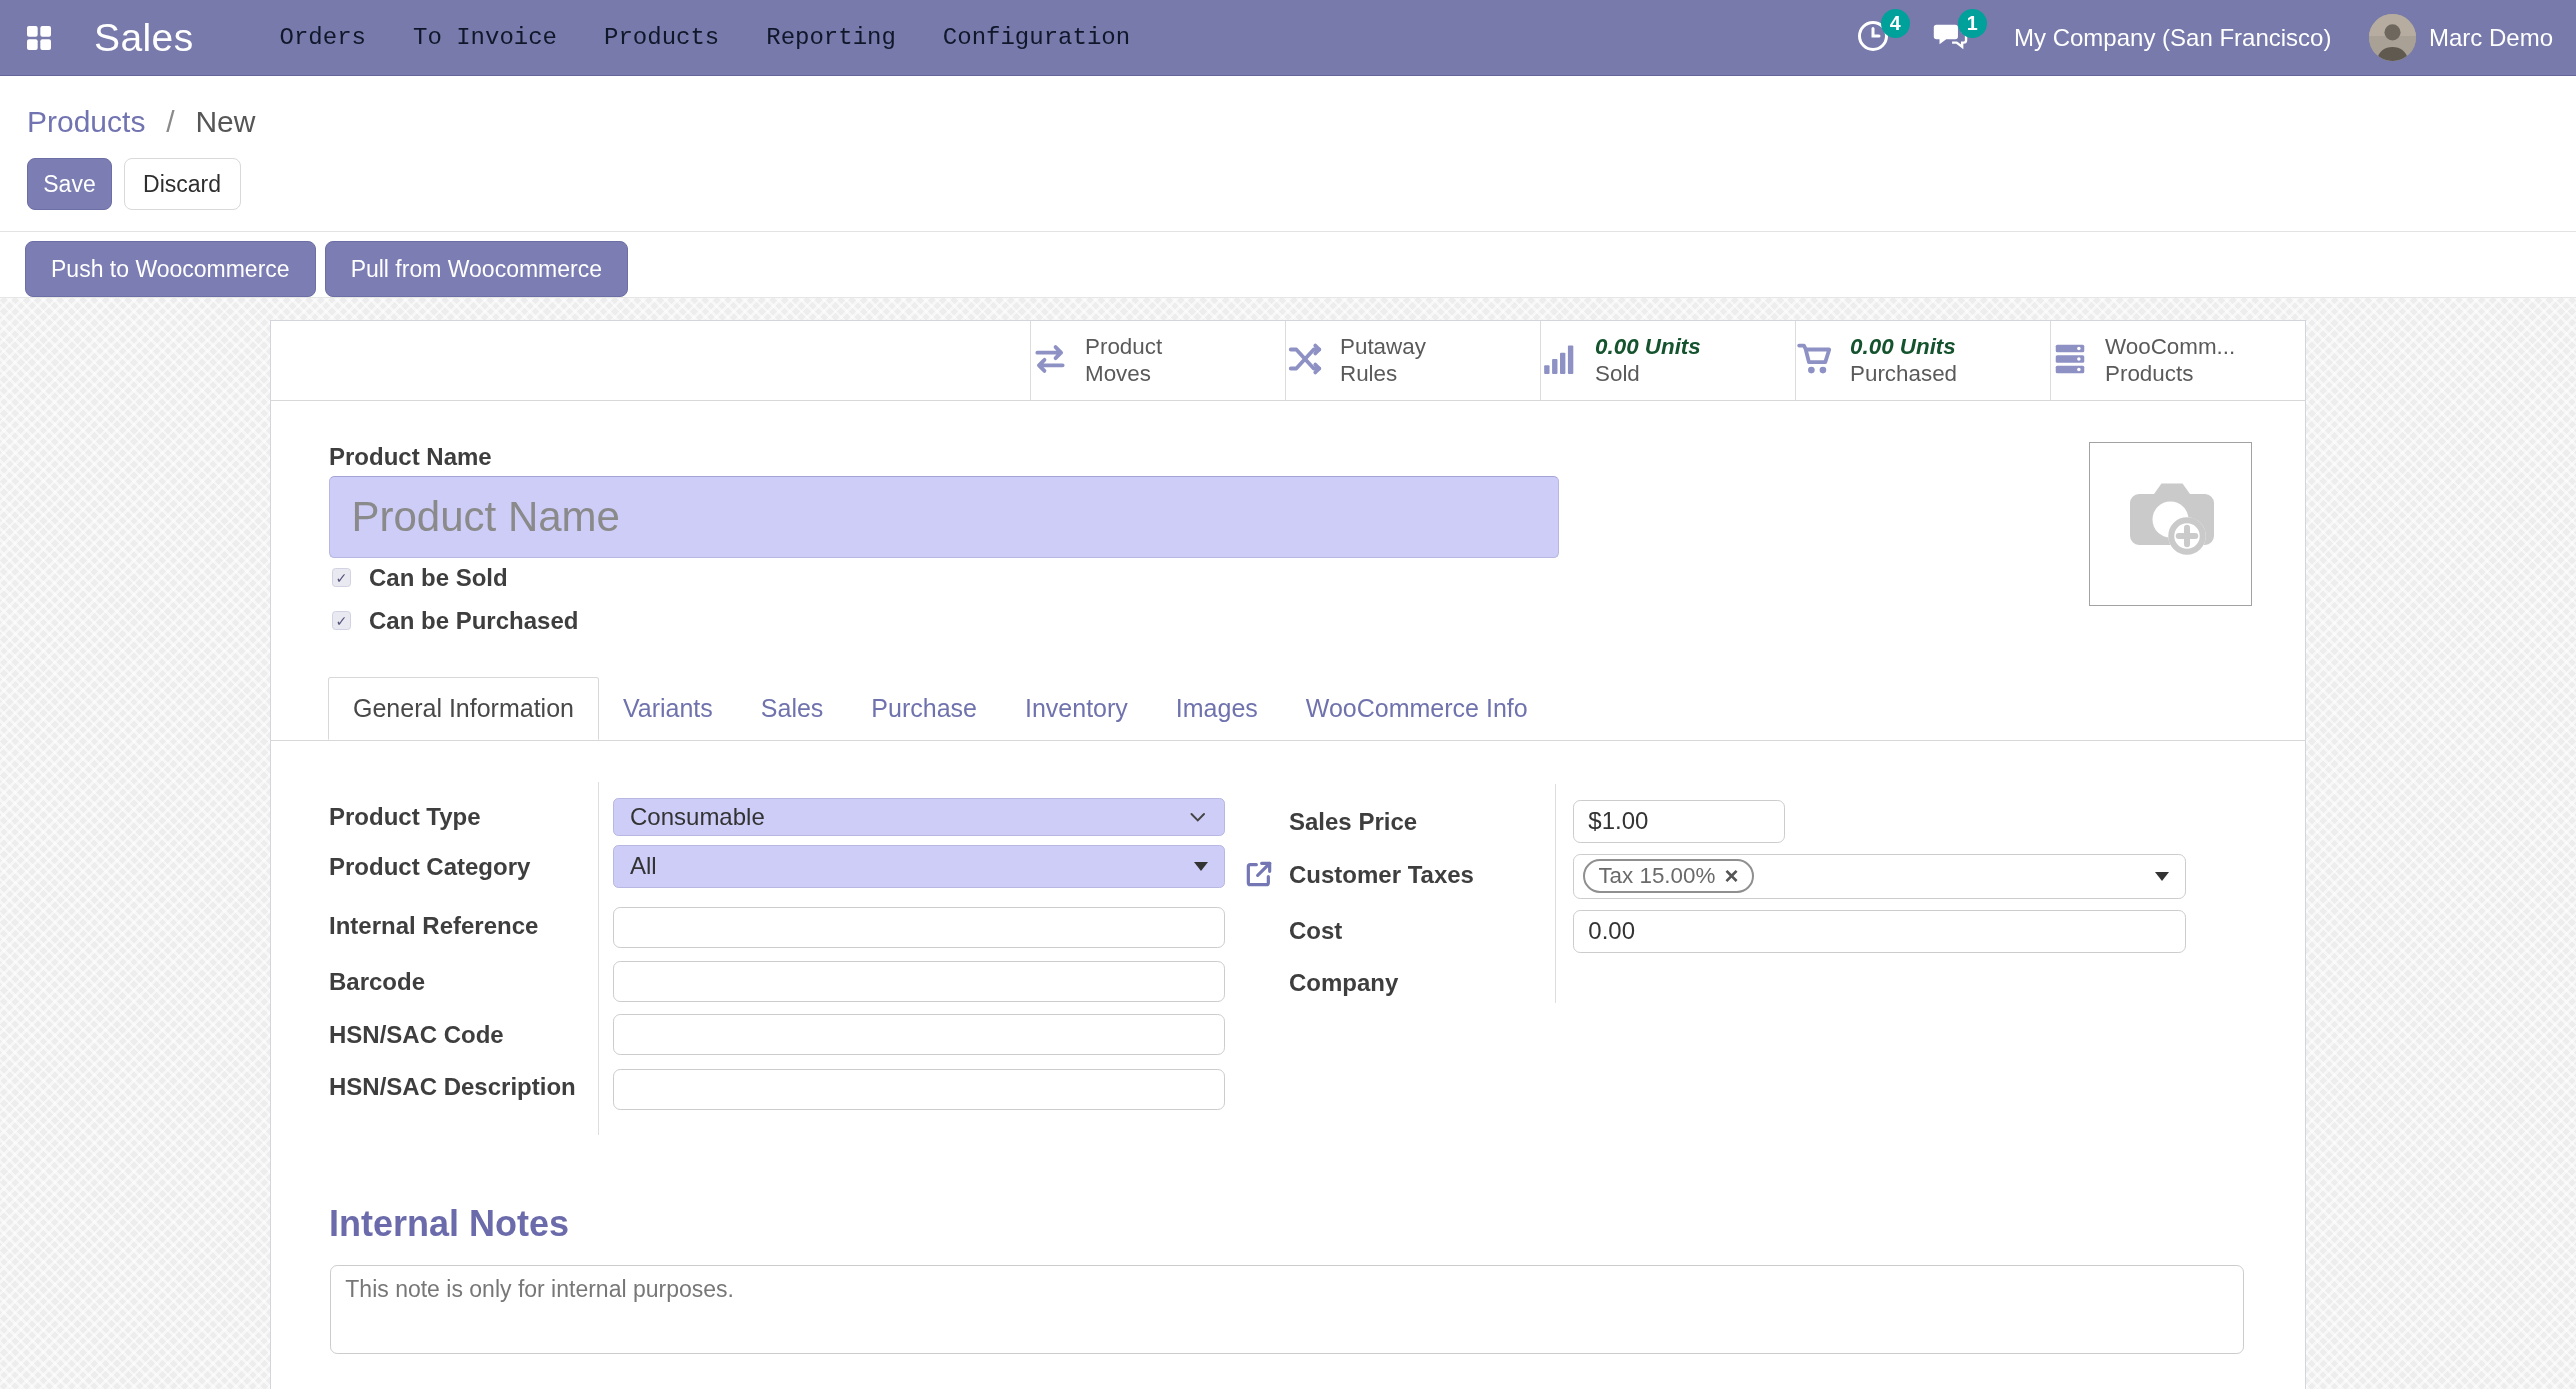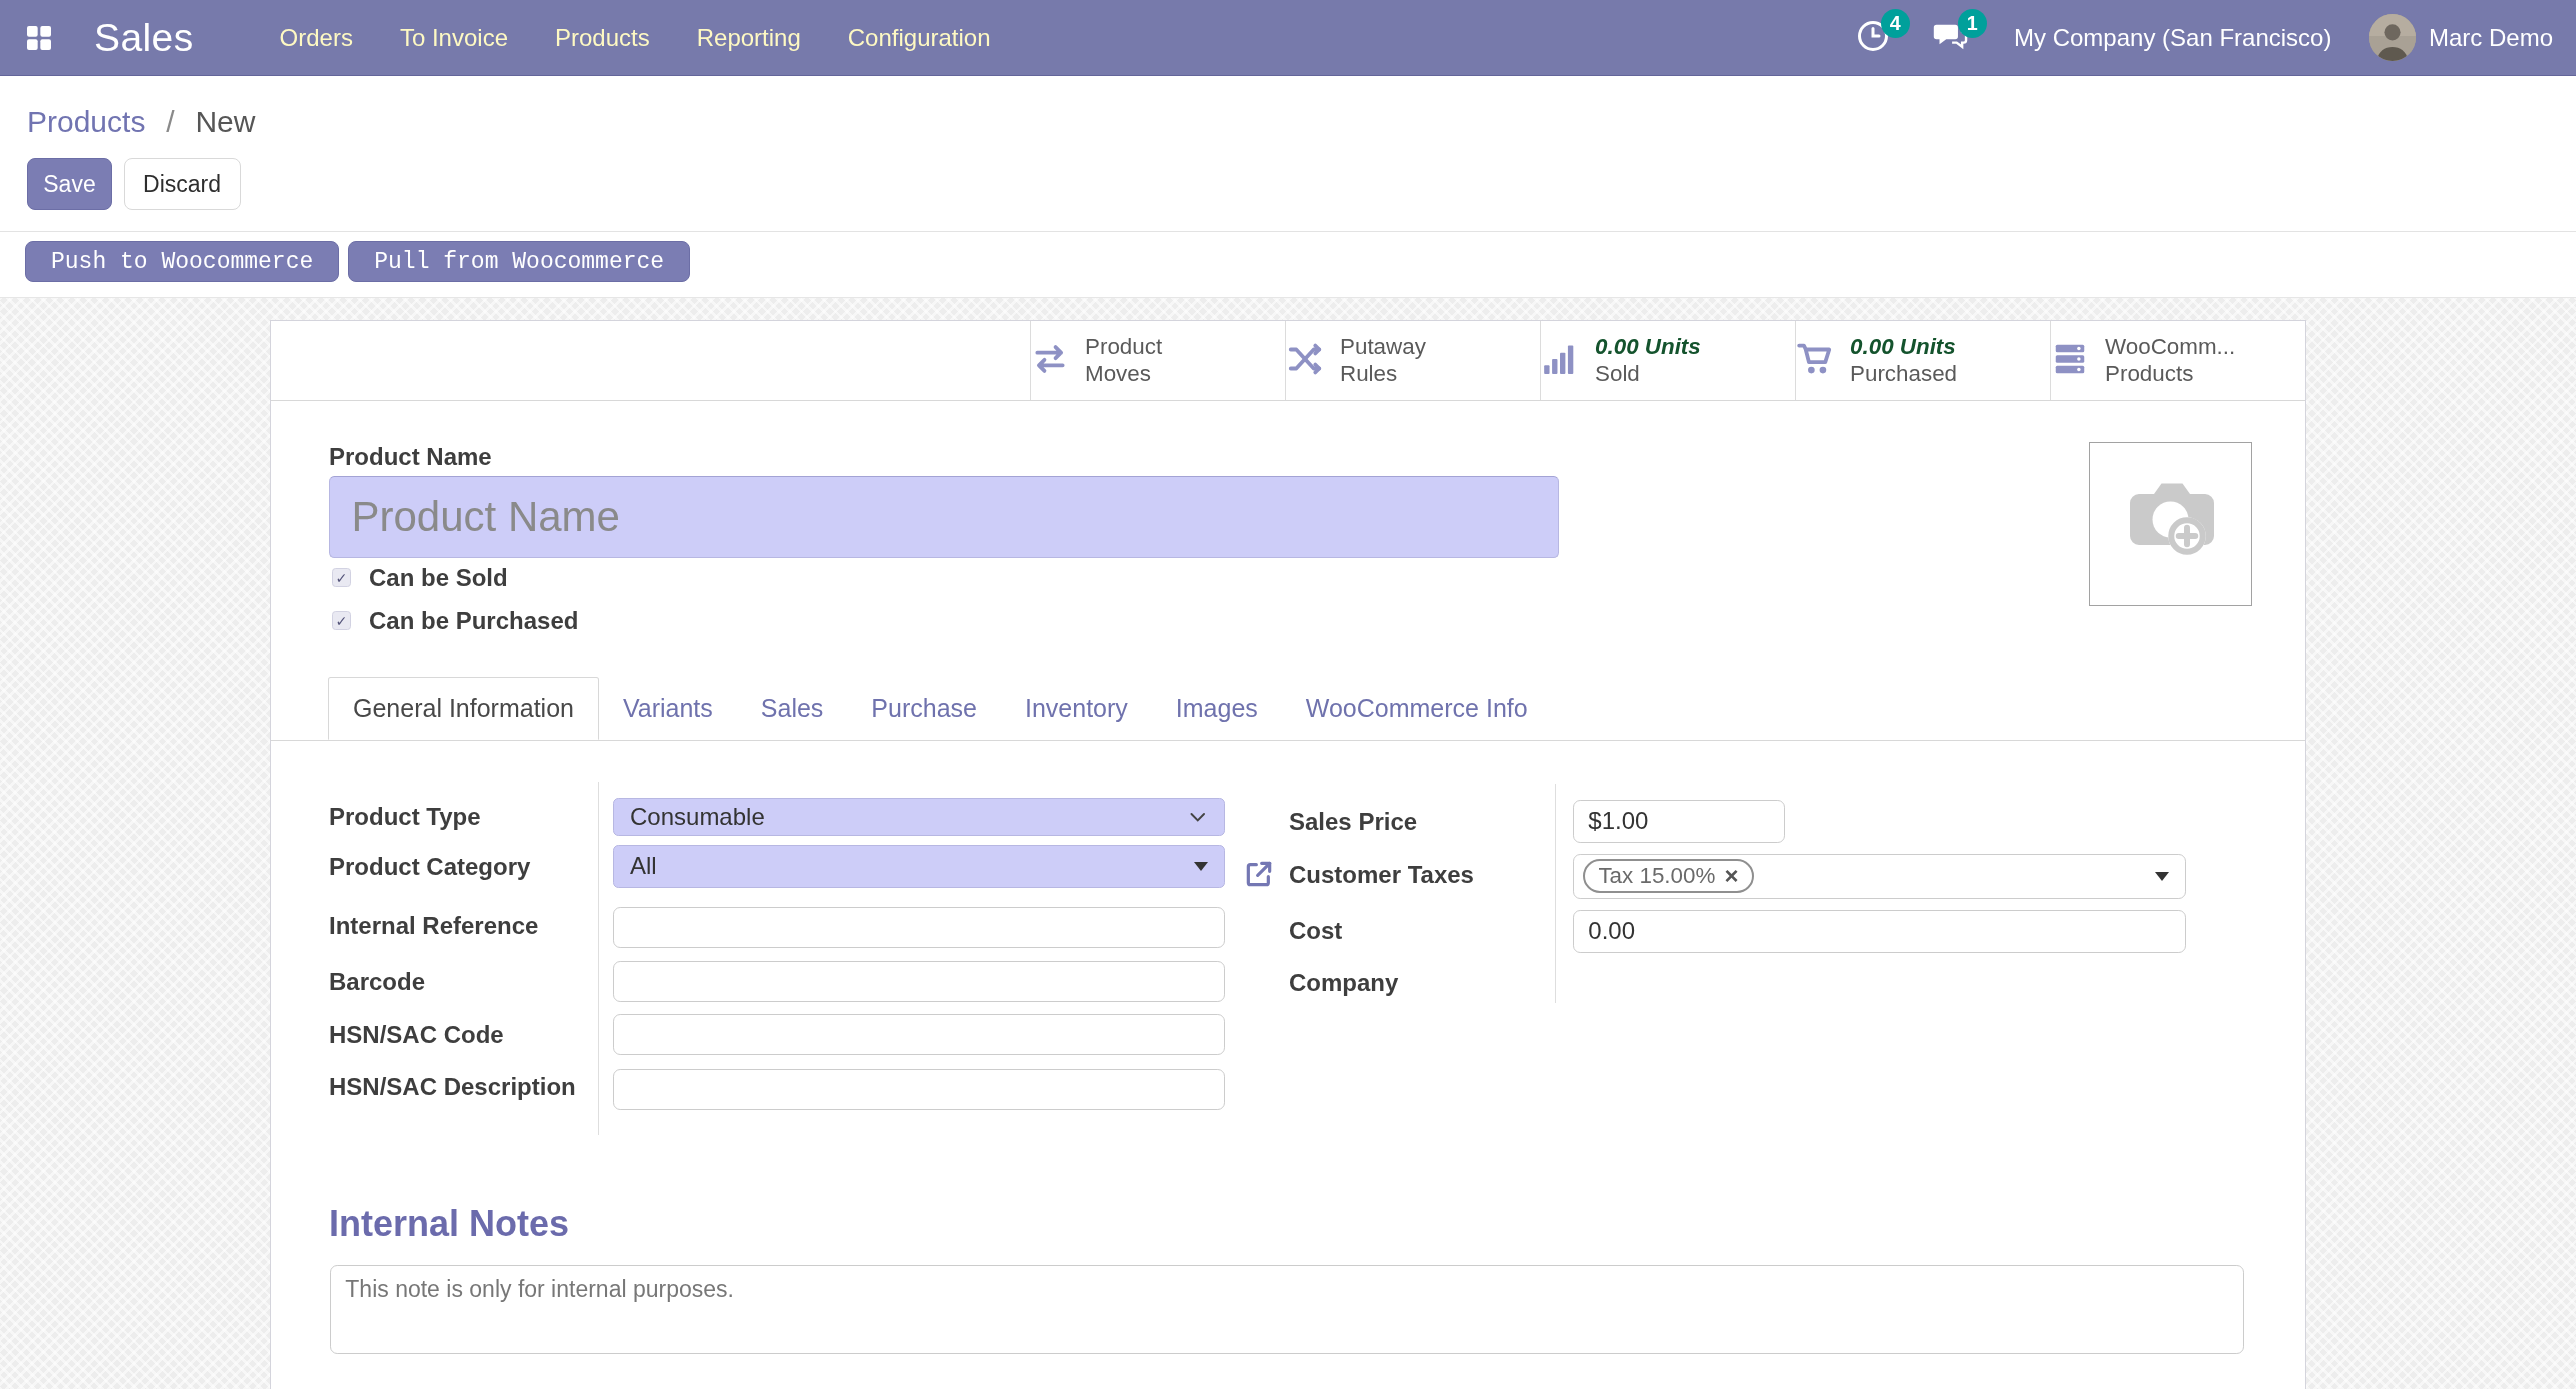--- a/index.html
+++ b/index.html
@@ -6,21 +6,21 @@
   html,body { width:2576px; height:1390px; }
   body { font-family:"Liberation Sans","DejaVu Sans",sans-serif; color:#3f3f3f; background:#fff; overflow:hidden; }
   .screen { position:relative; width:2576px; height:1390px; overflow:hidden; }
 
   
   .nav { position:absolute; top:0; left:0; right:0; height:76px; background:#777aab; border-bottom:0.9px solid #63659a;
          display:flex; align-items:center; padding:0 23px; }
   .nav .apps { width:32px; height:32px; display:flex; }
   .nav .brand { color:#fff; font-size:39px; font-weight:500; margin-left:39px; letter-spacing:0.4px; }
   .nav .menu { display:flex; gap:47px; margin-left:86px; }
-  .nav .menu-item { color:#fef9c3; font-size:24px; cursor:pointer; }
+  .nav .menu-item { color:#0f172a; font-size:24px; cursor:pointer;font-family:Liberation Mono, monospace; }
   .nav-right { margin-left:auto; display:flex; align-items:center; gap:38px; }
   .systray { position:relative; width:39px; height:39px; display:flex; align-items:center; }
   .systray svg { width:36px; height:36px; }
   .badge { position:absolute; top:-9px; right:-16px; min-width:29px; height:29px; padding:0 6.3px; background:#00a09b;
            color:#fff; font-size:19.7px; font-weight:700; border-radius:894px; display:flex; align-items:center; justify-content:center; }
   .company { color:#fff; font-size:24px; margin-left:5.4px; }
   .user { display:flex; align-items:center; gap:12.5px; }
   .avatar { width:47px; height:47px; border-radius:50%; overflow:hidden; background:#a8a093; flex:none; }
   .avatar svg { width:100%; height:100%; }
   .username { color:#fff; font-size:24px; }
@@ -33,21 +33,21 @@
   .breadcrumb .bc-current { color:#565656; }
   .cp-actions { position:absolute; left:27px; top:82px; display:flex; gap:11.6px; }
   .btn { height:52px; border-radius:8px; font-size:23px; display:flex; align-items:center; justify-content:center; cursor:pointer; }
   .btn-primary { background:#7b7db3; border:0.9px solid #6c6ea6; color:#fff; }
   .btn-default { background:#fff; border:0.9px solid #d9d9d9; color:#2e2e2e; }
   .btn-save { width:85px; } .btn-discard { width:117px; }
 
   
   .button-bar { position:absolute; top:233px; left:0; right:0; height:65px; background:#fff; border-bottom:0.9px solid #e6e6e6;
                 display:flex; gap:9px; padding:8px 0 0 25px; }
-  .btn-woo { height:41px; padding:0 25px;font-family:Liberation Mono, monospace; }
+  .btn-woo { height:56px; padding:0 25px; }
 
   
   .content { position:absolute; top:298px; left:0; right:0; bottom:0; background-color:#ededed;
     background-image:
       repeating-linear-gradient(45deg, rgba(255,255,255,.55) 0 2.7px, rgba(255,255,255,0) 2.7px 8px),
       repeating-linear-gradient(-45deg, rgba(255,255,255,.55) 0 2.7px, rgba(255,255,255,0) 2.7px 8px);
     overflow:hidden; }
   .sheet { position:absolute; left:270px; top:21.5px; width:2036px; height:1252px; background:#fff;
            border:0.9px solid #d4d4dc; border-bottom:none; }
 

